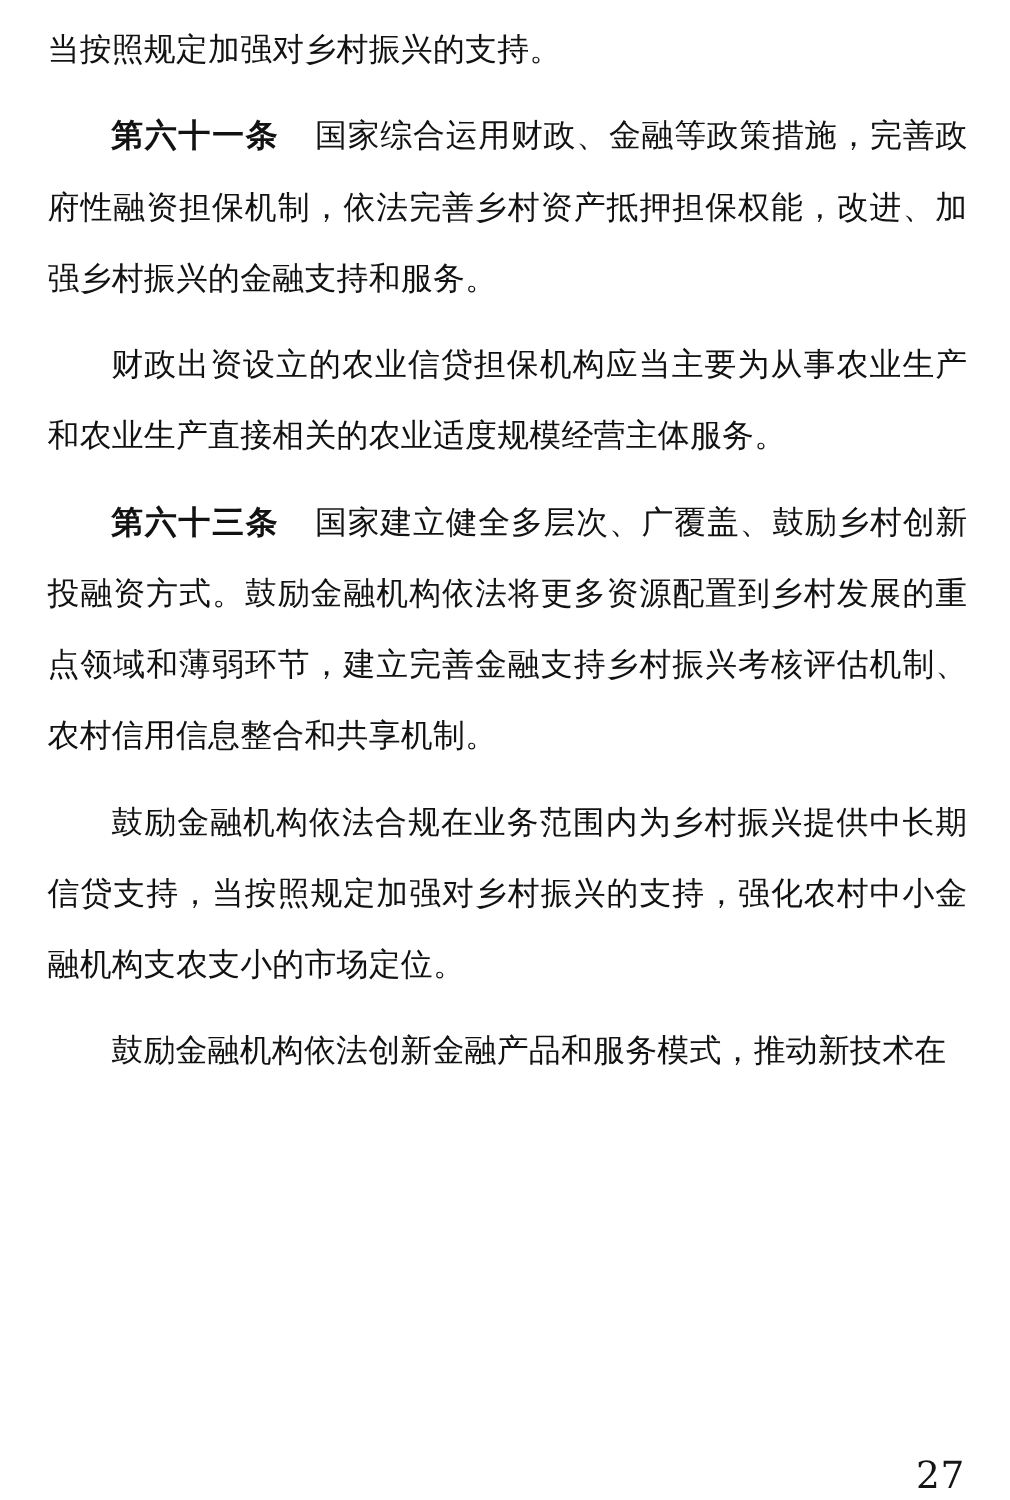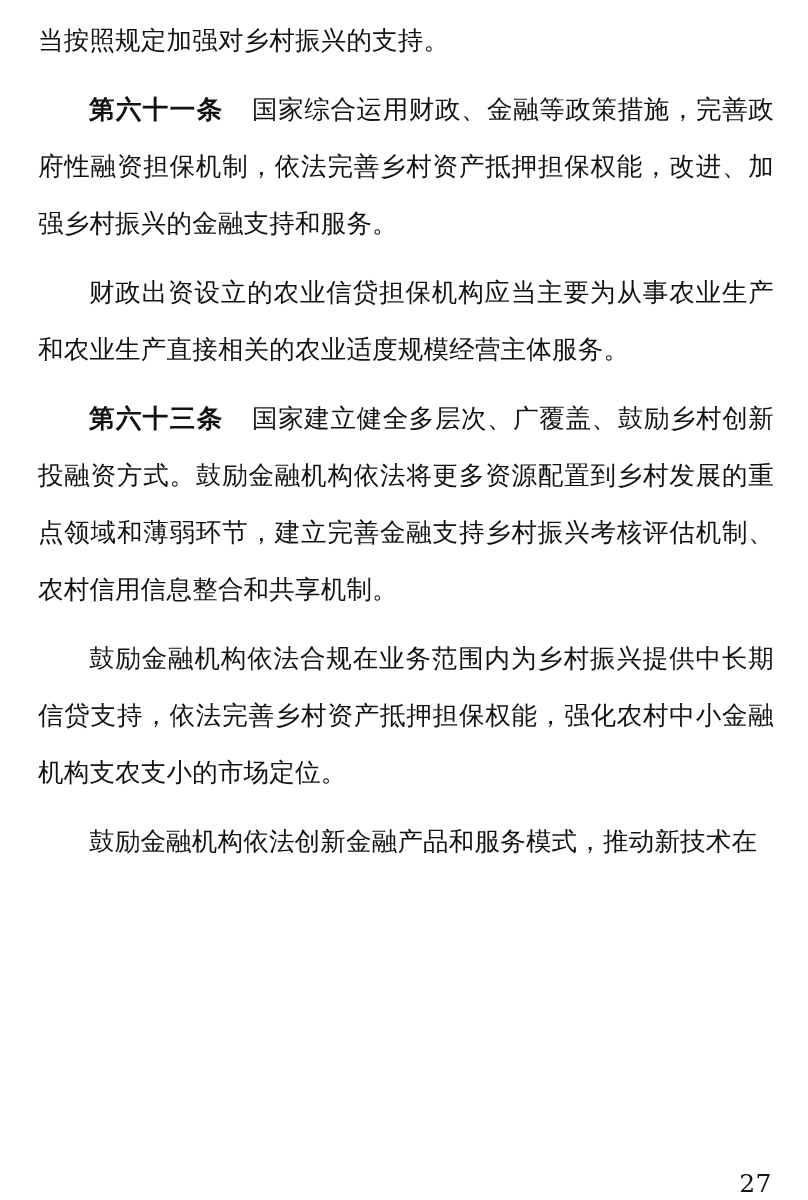--- a/index.html
+++ b/index.html
@@ -43,21 +43,21 @@
     letter-spacing: 1px;
   }
   .art-gap {
     display: inline-block;
     width: 1.1em;
   }
   .page-number {
     position: absolute;
     right: 36px;
     bottom: 14px;
-    font-size: 25px;
+    font-size: 30px;
     font-family: "DejaVu Serif", "Liberation Serif", serif;
     color: #151515;
     letter-spacing: 0.5px;
   }
 </style>
 </head>
 <body>
 
 <div class="page">
   <div class="body-text">
@@ -66,20 +66,20 @@
 
 
 
     <p class="para"><span class="art-label">第六十一条</span><span class="art-gap"></span><span>国家综合运用财政、金融等政策措施，完善政府性融资担保机制，依法完善乡村资产抵押担保权能，改进、加强乡村振兴的金融支持和服务。</span></p>
 
     <p class="para">财政出资设立的农业信贷担保机构应当主要为从事农业生产和农业生产直接相关的农业适度规模经营主体服务。</p>
 
 
     <p class="para"><span class="art-label">第六十三条</span><span class="art-gap"></span><span>国家建立健全多层次、广覆盖、鼓励乡村创新投融资方式。鼓励金融机构依法将更多资源配置到乡村发展的重点领域和薄弱环节，建立完善金融支持乡村振兴考核评估机制、农村信用信息整合和共享机制。</span></p>
 
-    <p class="para">鼓励金融机构依法合规在业务范围内为乡村振兴提供中长期信贷支持，依法完善乡村资产抵押担保权能，强化农村中小金融机构支农支小的市场定位。</p>
+    <p class="para">鼓励金融机构依法合规在业务范围内为乡村振兴提供中长期信贷支持，当按照规定加强对乡村振兴的支持，强化农村中小金融机构支农支小的市场定位。</p>
 
     <p class="para">鼓励金融机构依法创新金融产品和服务模式，推动新技术在</p>
 
   </div>
 
   <div class="page-number">27</div>
 </div>
 
 </body></html>

